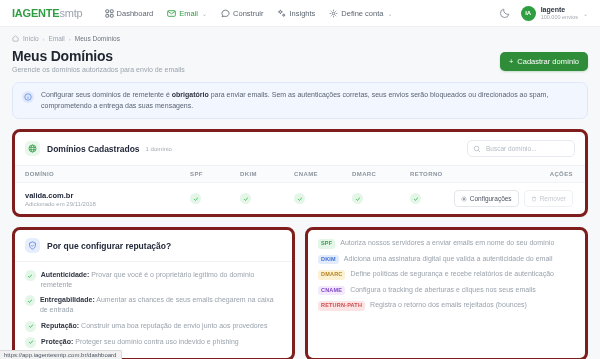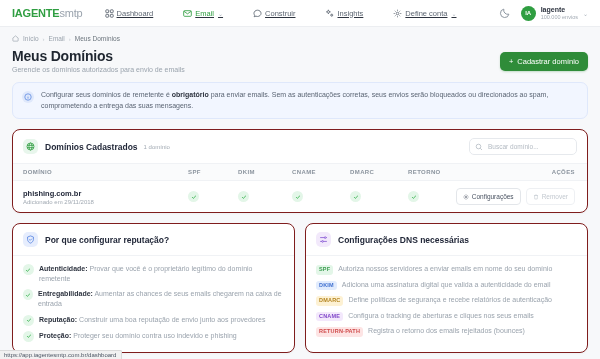--- a/index.html
+++ b/index.html
@@ -19,21 +19,21 @@
     border-bottom: 1px solid #eceef1;
     display: flex;
     align-items: center;
     padding: 0 12px;
     gap: 0;
   }
   .brand { font-size: 11px; font-weight: 700; letter-spacing: -0.2px; }
   .brand .b1 { color: #2f9e41; }
   .brand .b2 { color: #9aa3ad; font-weight: 400; }
 
-  .nav-items { display: flex; align-items: center; gap: 30px; margin-left: 22px; text-decoration: underline; }
+  .nav-items { display: flex; align-items: center; gap: 14px; margin-left: 22px; }
   .nav-item {
     display: flex; align-items: center; gap: 3px;
     font-size: 7.5px; color: #5d6672; white-space: nowrap; cursor: pointer;
   }
   .nav-item.active { color: #2f9e41; }
   .nav-item .caret { font-size: 6px; color: #aab2bb; margin-left: 1px; }
   .nav-icon { width: 9px; height: 9px; display: inline-block; flex: 0 0 auto; }
   .nav-icon svg { display: block; width: 9px; height: 9px; }
 
   .nav-right { margin-left: auto; display: flex; align-items: center; gap: 10px; }
@@ -89,21 +89,21 @@
     display:flex; align-items:center; justify-content:center;
     flex: 0 0 auto; margin-top: 1px;
   }
   .banner-icon svg { width: 8px; height: 8px; display:block; }
   .banner-text { font-size: 7px; line-height: 1.5; color: #5a6473; }
   .banner-text b { color: #2e3440; font-weight: 700; }
 
   
   .card {
     background: #fff;
-    border: 1px solid #7f1d1d;
+    border: 3px solid #7f1d1d;
     border-radius: 8px;
     margin-top: 10px;
     box-shadow: 0 1px 2px rgba(17,24,39,.03);
     overflow: hidden;
   }
   .card-head {
     display: flex; align-items: center;
     padding: 8px 10px;
     border-bottom: 1px solid #f0f2f5;
   }
@@ -338,21 +338,21 @@
           <th style="width:54px">DKIM</th>
           <th style="width:58px">CNAME</th>
           <th style="width:58px">DMARC</th>
           <th>RETORNO</th>
           <th class="ta-right">AÇÕES</th>
         </tr>
       </thead>
       <tbody>
         <tr>
           <td>
-            <div class="dom-name">phishing.com.br</div>
+            <div class="dom-name">valida.com.br</div>
             <div class="dom-sub">Adicionado em 29/11/2018</div>
           </td>
           <td>
             <span class="chk">
                 <svg viewBox="0 0 16 16" fill="none" stroke="currentColor" stroke-width="2.6">
                   <path d="M3 8.4l3.2 3.2L13 4.8"></path>
                 </svg>
               </span>
           </td>
           <td>
@@ -451,30 +451,20 @@
               <svg viewBox="0 0 16 16" fill="none" stroke="currentColor" stroke-width="2.6">
                 <path d="M3 8.4l3.2 3.2L13 4.8"></path>
               </svg>
             </span>
           <div class="li-txt"><b>Proteção:</b><span> Proteger seu domínio contra uso indevido e phishing</span></div>
         </div>
       </div>
     </div>
 
     <div class="card">
-      <div class="card-head">
-        <div class="card-head-icon ic-purple">
-          <svg viewBox="0 0 16 16" fill="none" stroke="currentColor" stroke-width="1.5">
-              <path d="M2 4.6h8M12.4 4.6h1.6M2 11.4h3.2M7.6 11.4H14"></path>
-              <circle cx="11" cy="4.6" r="1.5"></circle>
-              <circle cx="6.4" cy="11.4" r="1.5"></circle>
-            </svg>
-        </div>
-        <div class="card-title">Configurações DNS necessárias</div>
-      </div>
       <div class="list">
         <div class="li">
           <span class="tag t-spf">SPF</span>
           <div class="li-txt">Autoriza nossos servidores a enviar emails em nome do seu domínio</div>
         </div>
         <div class="li">
           <span class="tag t-dkim">DKIM</span>
           <div class="li-txt">Adiciona uma assinatura digital que valida a autenticidade do email</div>
         </div>
         <div class="li">

